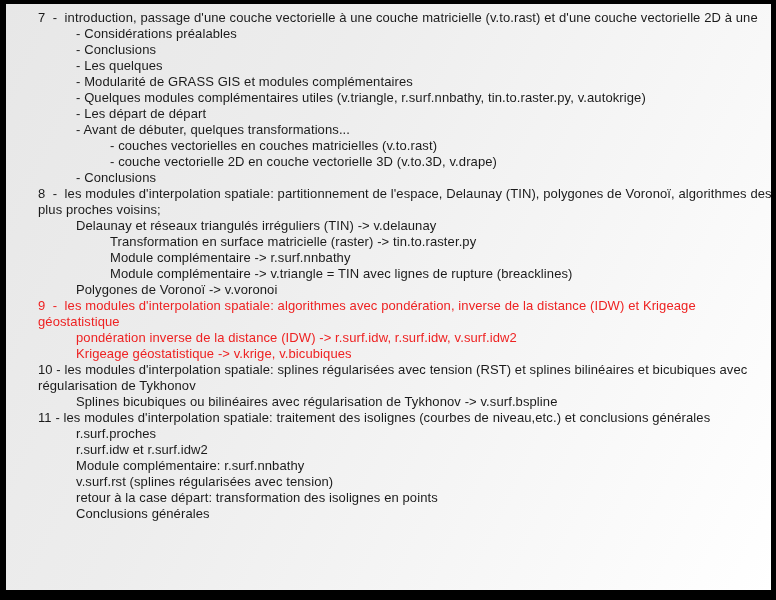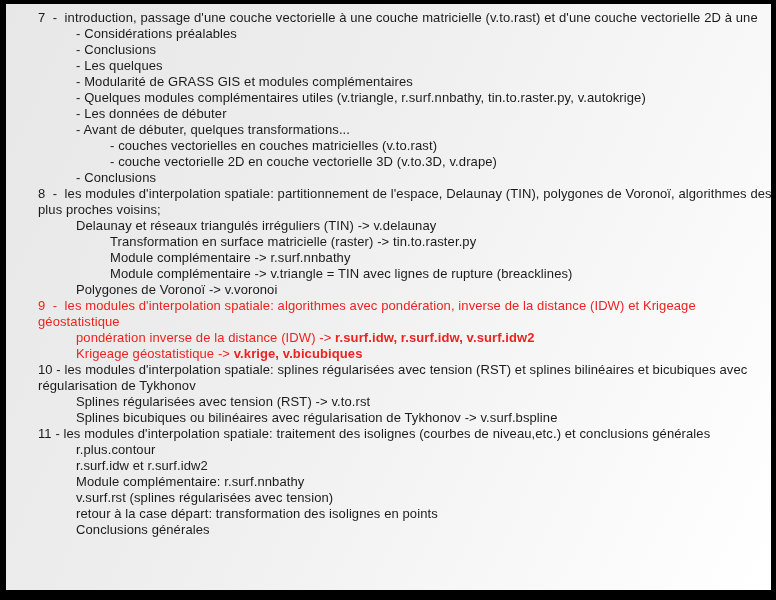--- a/index.html
+++ b/index.html
@@ -28,54 +28,53 @@
     letter-spacing: 0.1px;
   }
   .line {
     white-space: pre;
     height: 16px;
   }
   .indent-0 { padding-left: 0; }
   .indent-1 { padding-left: 38px; }
   .indent-2 { padding-left: 72px; }
   .red  { color: #ee2222; }
-  .bold { font-weight: 700; }
+  .bold { font-weight: 400; }
 </style>
 </head>
 <body>
 
 <div class="page">
   <div class="outline">
       <div class="line indent-0"><span>7  -  introduction, passage d'une couche vectorielle à une couche matricielle (v.to.rast) et d'une couche vectorielle 2D à une</span></div>
       <div class="line indent-1"><span>- Considérations préalables</span></div>
       <div class="line indent-1"><span>- Conclusions</span></div>
       <div class="line indent-1"><span>- Les quelques</span></div>
       <div class="line indent-1"><span>- Modularité de GRASS GIS et modules complémentaires</span></div>
       <div class="line indent-1"><span>- Quelques modules complémentaires utiles (v.triangle, r.surf.nnbathy, tin.to.raster.py, v.autokrige)</span></div>
-      <div class="line indent-1"><span>- Les données de débuter</span></div>
+      <div class="line indent-1"><span>- Les départ de départ</span></div>
       <div class="line indent-1"><span>- Avant de débuter, quelques transformations...</span></div>
       <div class="line indent-2"><span>- couches vectorielles en couches matricielles (v.to.rast)</span></div>
       <div class="line indent-2"><span>- couche vectorielle 2D en couche vectorielle 3D (v.to.3D, v.drape)</span></div>
       <div class="line indent-1"><span>- Conclusions</span></div>
       <div class="line indent-0"><span>8  -  les modules d'interpolation spatiale: partitionnement de l'espace, Delaunay (TIN), polygones de Voronoï, algorithmes des</span></div>
       <div class="line indent-0"><span>plus proches voisins;</span></div>
       <div class="line indent-1"><span>Delaunay et réseaux triangulés irréguliers (TIN) -&gt; v.delaunay</span></div>
       <div class="line indent-2"><span>Transformation en surface matricielle (raster) -&gt; tin.to.raster.py</span></div>
       <div class="line indent-2"><span>Module complémentaire -&gt; r.surf.nnbathy</span></div>
       <div class="line indent-2"><span>Module complémentaire -&gt; v.triangle = TIN avec lignes de rupture (breacklines)</span></div>
       <div class="line indent-1"><span>Polygones de Voronoï -&gt; v.voronoi</span></div>
       <div class="line indent-0 red"><span>9  -  les modules d'interpolation spatiale: algorithmes avec pondération, inverse de la distance (IDW) et Krigeage</span></div>
       <div class="line indent-0 red"><span>géostatistique</span></div>
       <div class="line indent-1 red"><span>pondération inverse de la distance (IDW) -&gt; </span><span class="bold">r.surf.idw, r.surf.idw, v.surf.idw2</span></div>
       <div class="line indent-1 red"><span>Krigeage géostatistique -&gt; </span><span class="bold">v.krige, v.bicubiques</span></div>
       <div class="line indent-0"><span>10 - les modules d'interpolation spatiale: splines régularisées avec tension (RST) et splines bilinéaires et bicubiques avec</span></div>
       <div class="line indent-0"><span>régularisation de Tykhonov</span></div>
-      <div class="line indent-1"><span>Splines régularisées avec tension (RST) -&gt; v.to.rst</span></div>
       <div class="line indent-1"><span>Splines bicubiques ou bilinéaires avec régularisation de Tykhonov -&gt; v.surf.bspline</span></div>
       <div class="line indent-0"><span>11 - les modules d'interpolation spatiale: traitement des isolignes (courbes de niveau,etc.) et conclusions générales</span></div>
-      <div class="line indent-1"><span>r.plus.contour</span></div>
+      <div class="line indent-1"><span>r.surf.proches</span></div>
       <div class="line indent-1"><span>r.surf.idw et r.surf.idw2</span></div>
       <div class="line indent-1"><span>Module complémentaire: r.surf.nnbathy</span></div>
       <div class="line indent-1"><span>v.surf.rst (splines régularisées avec tension)</span></div>
       <div class="line indent-1"><span>retour à la case départ: transformation des isolignes en points</span></div>
       <div class="line indent-1"><span>Conclusions générales</span></div>
     </div>
 </div>
 
 </body></html>

